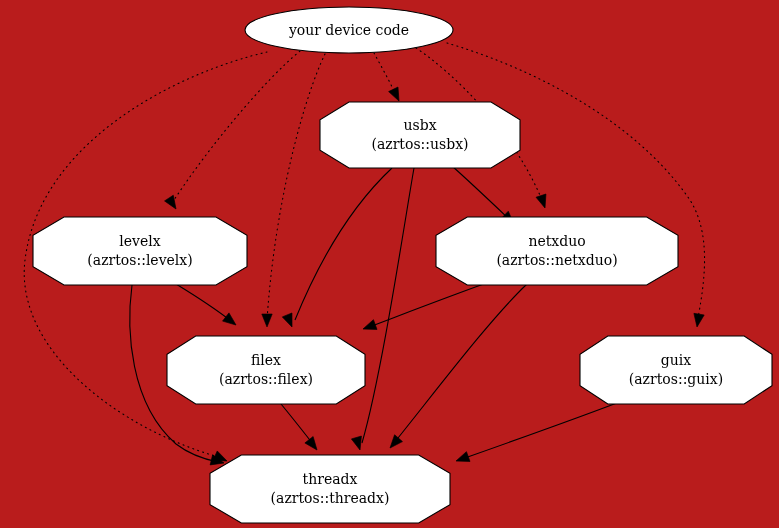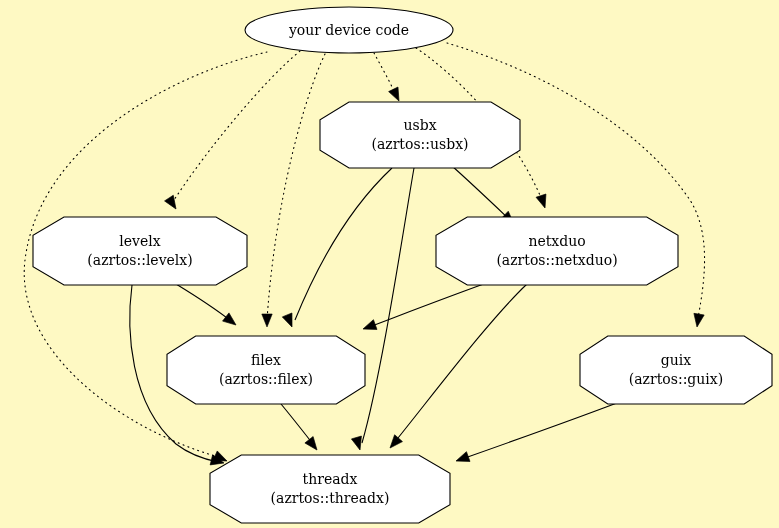--- a/index.html
+++ b/index.html
@@ -10,21 +10,21 @@
   body {
     width: 779px;
     height: 528px;
     overflow: hidden;
     font-family: "DejaVu Serif", serif;
   }
   #graph-root {
     position: relative;
     width: 779px;
     height: 528px;
-    background: #fef9c3;
+    background: #b91c1c;
   }
   svg#graph-canvas {
     display: block;
     width: 779px;
     height: 528px;
   }
   .node-shape {
     fill: #ffffff;
     stroke: #000000;
     stroke-width: 1.1;

